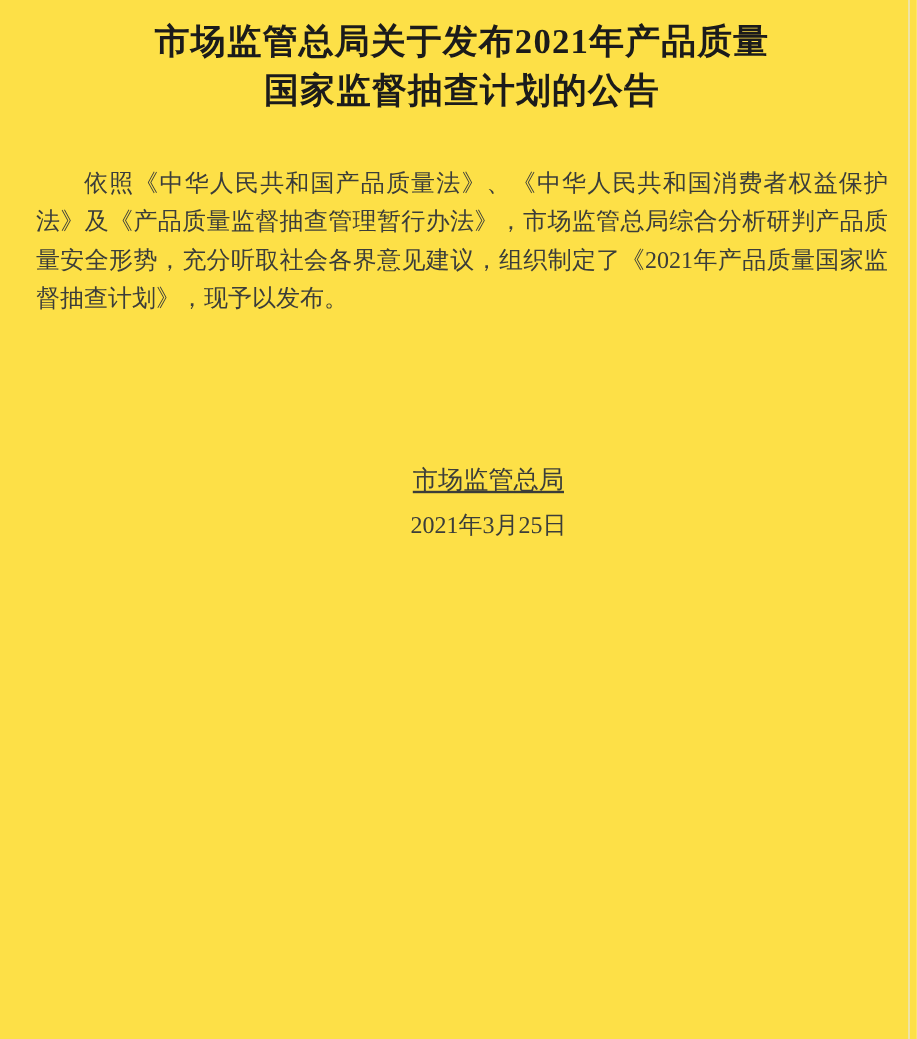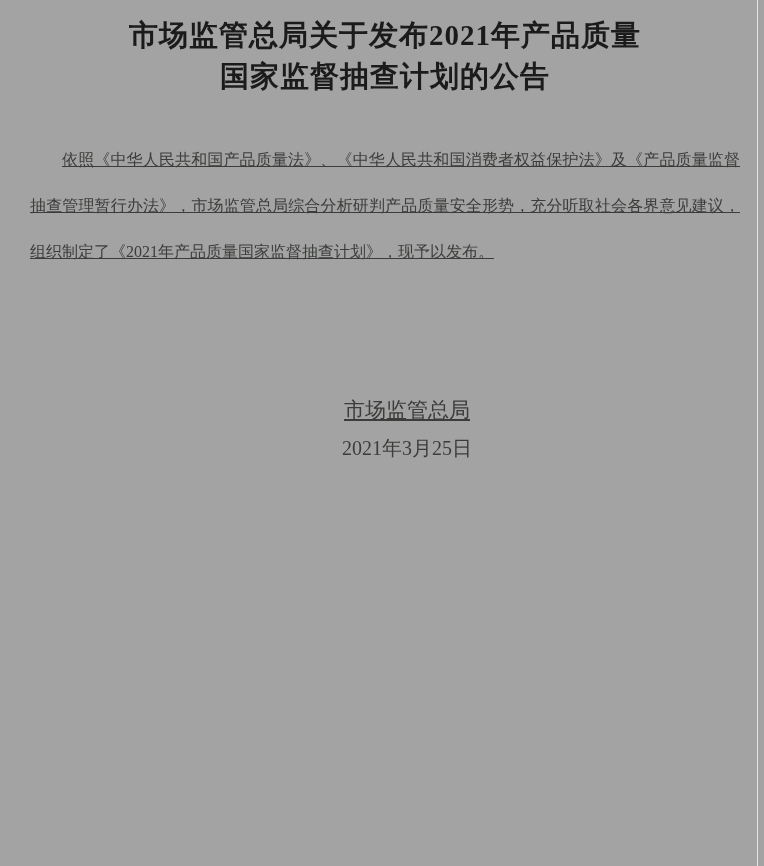--- a/index.html
+++ b/index.html
@@ -11,21 +11,21 @@
     width: 764px;
     height: 866px;
     overflow: hidden;
     position: relative;
     font-family: "Liberation Serif", "DejaVu Serif", serif;
   }
   .page {
     position: relative;
     width: 764px;
     height: 866px;
-    background: #a3a3a3;
+    background: #fde047;
     box-sizing: border-box;
     padding: 15px 24px 16px 30px;
   }
   .title {
     margin: 0;
     text-align: center;
     font-size: 29px;
     font-weight: 700;
     line-height: 41px;
     color: #1b1b1b;
@@ -34,28 +34,27 @@
   }
   .title .title-line {
     display: block;
   }
   .doc-body {
     margin-top: 40px;
     width: 710px;
   }
   .para {
     margin: 0 0 5px 0;
-    font-size: 16px;
-    line-height: 46px;
+    font-size: 20px;
+    line-height: 32px;
     color: #3b3d3a;
     text-align: justify;
     text-justify: inter-ideograph;
     text-indent: 2em;
     word-break: break-all;
-    text-decoration: underline;
   }
   .signature-block {
     margin-top: 116px;
     text-align: center;
     transform: translateX(22px);
     color: #3b3d3a;
   }
   .signature {
     font-size: 21px;
     line-height: 38px;

